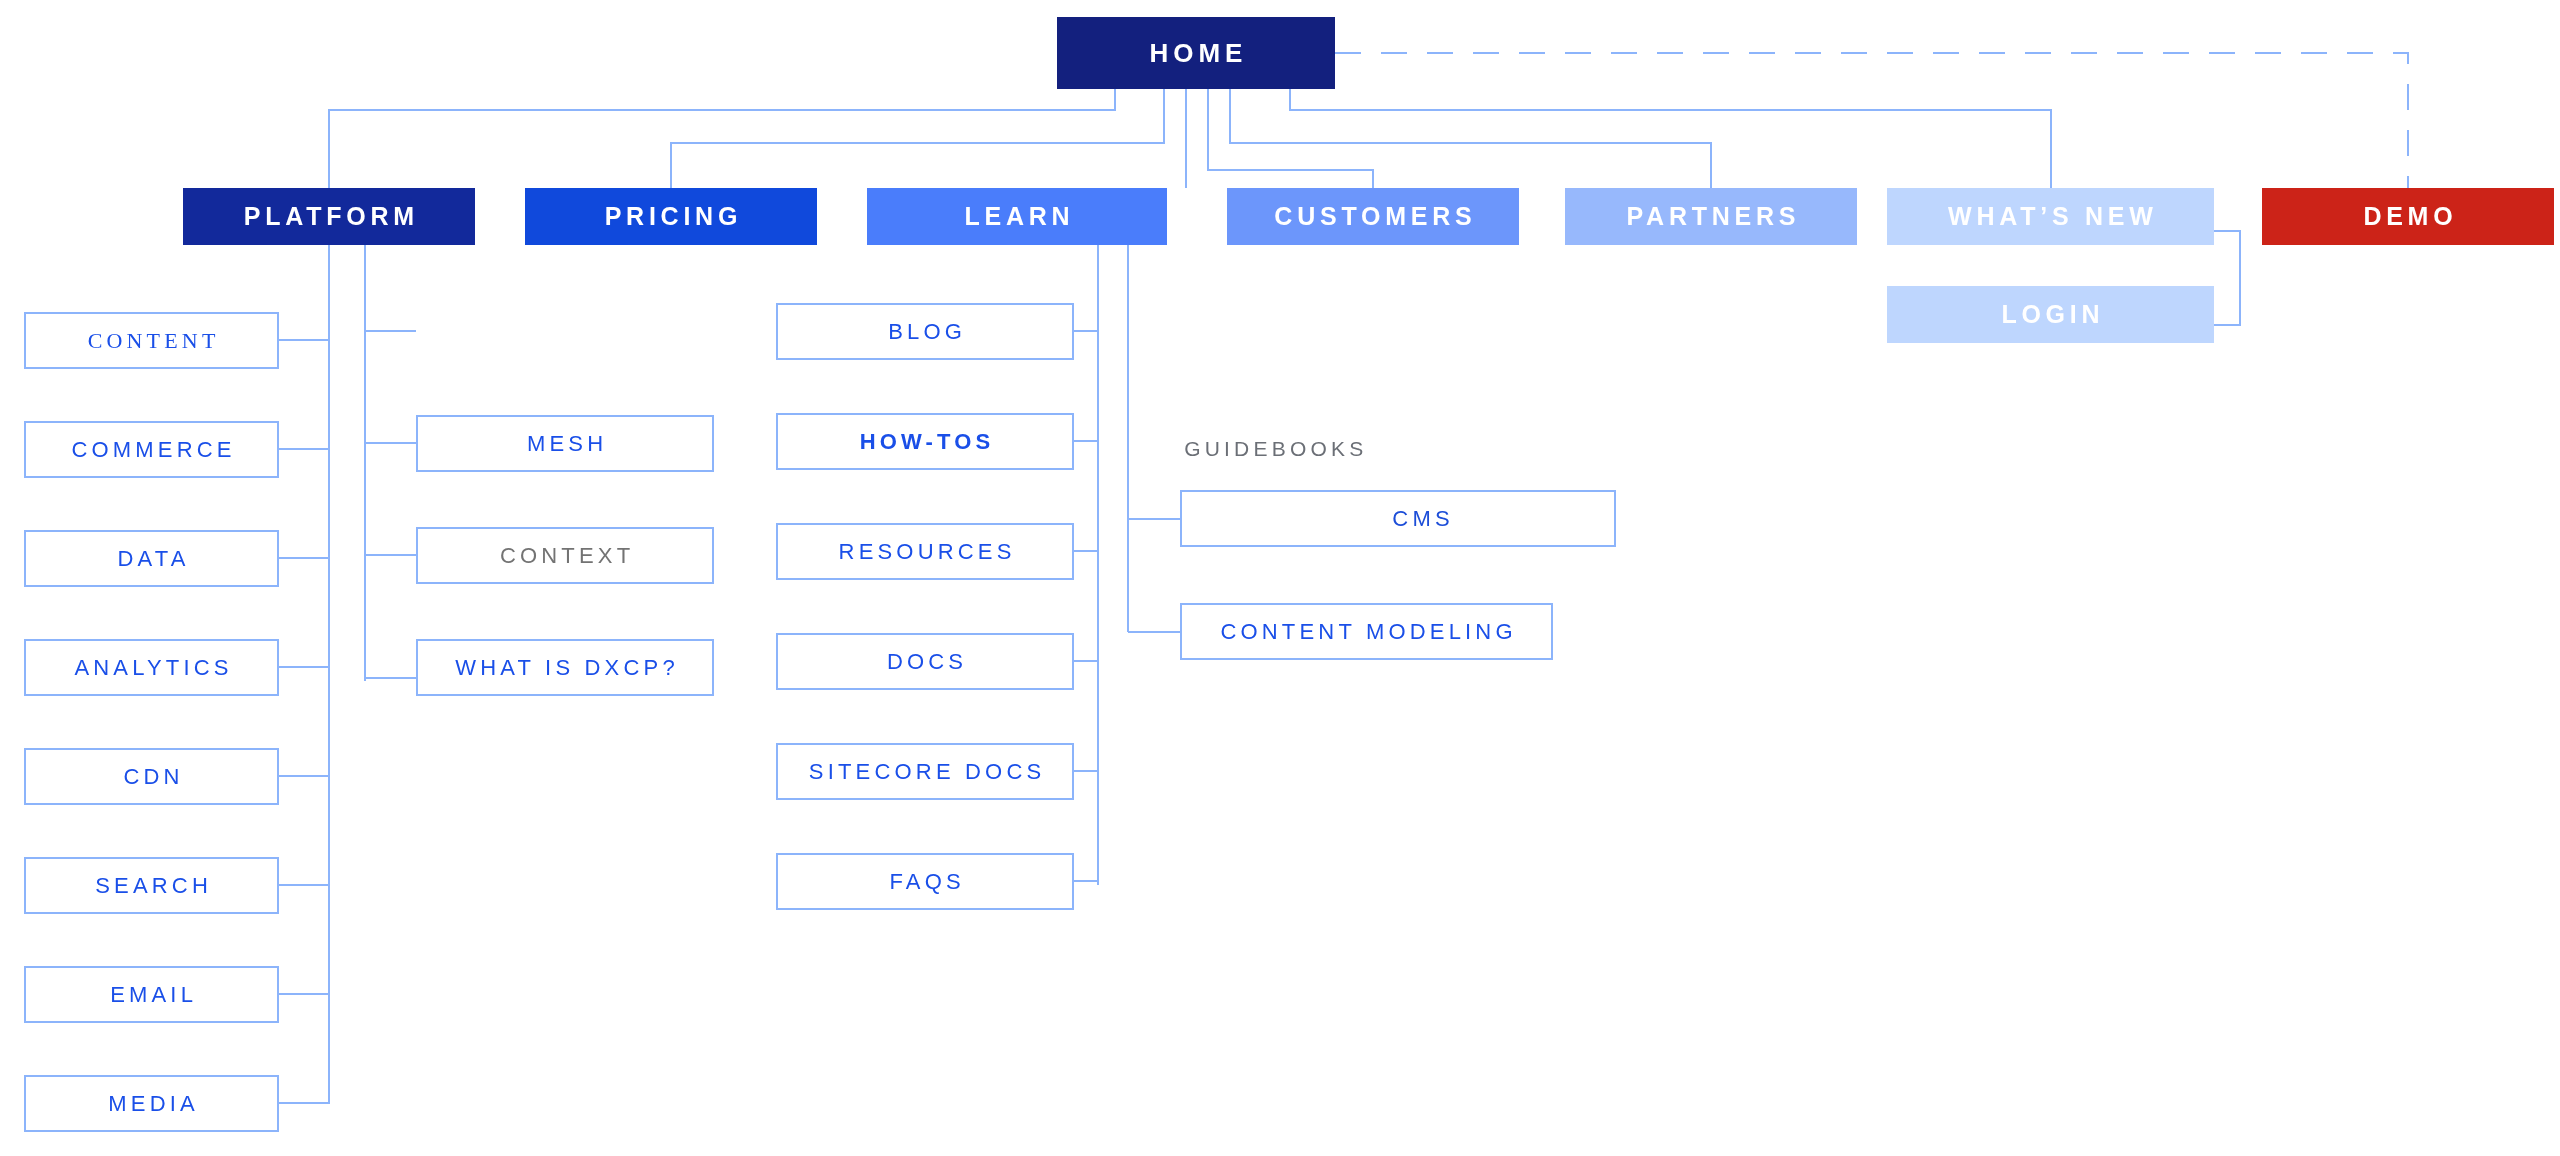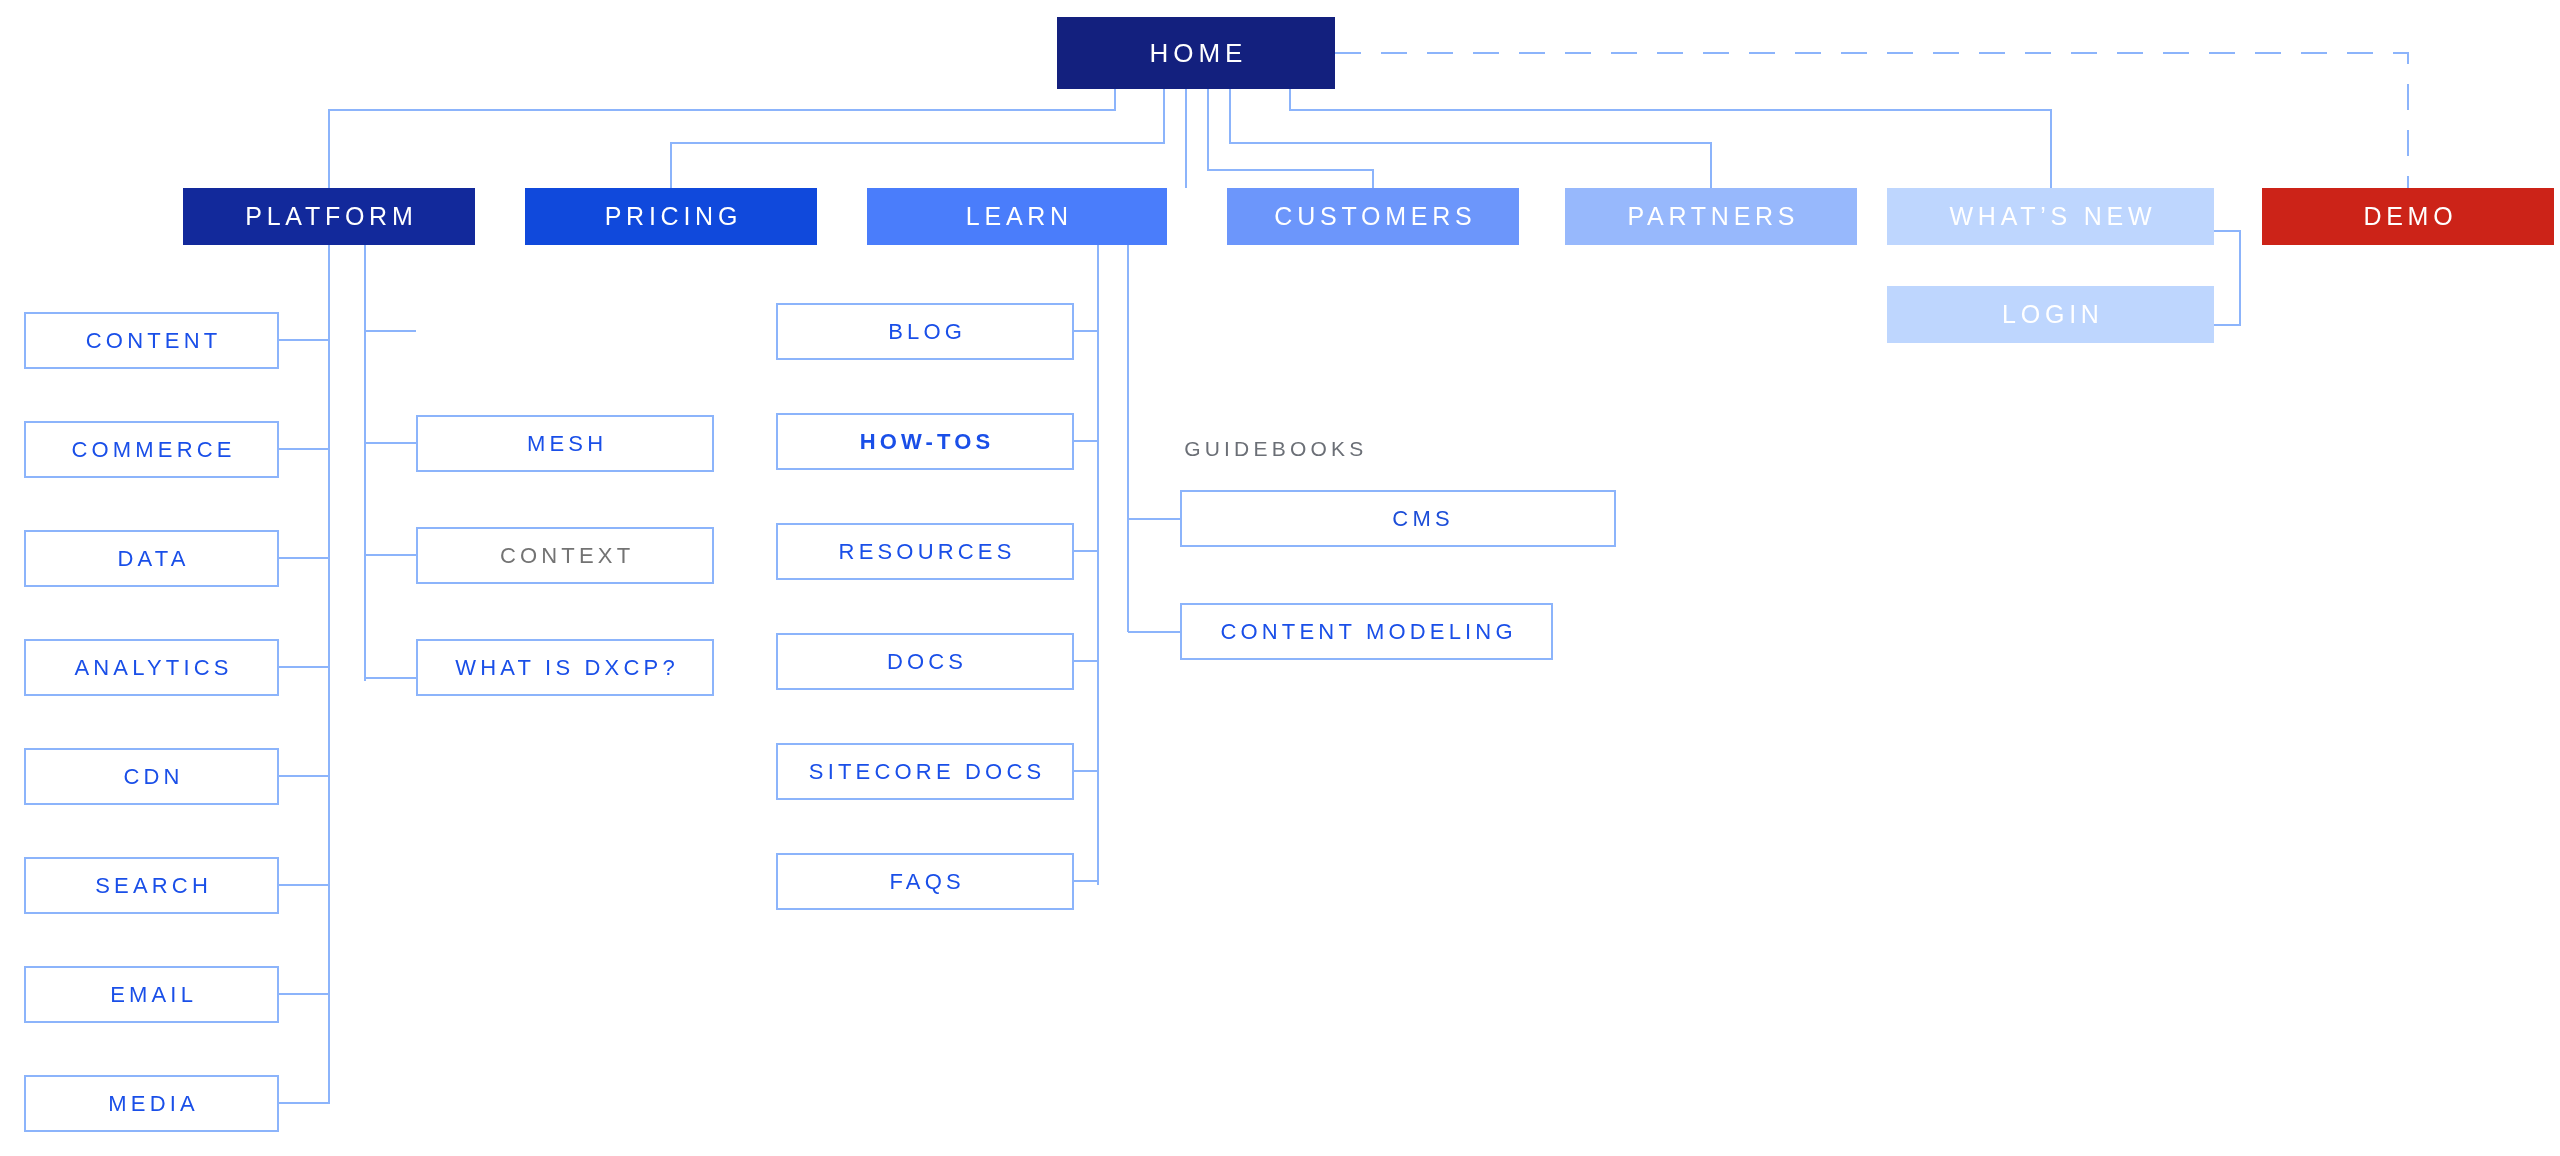--- a/index.html
+++ b/index.html
@@ -35,21 +35,21 @@
     justify-content: center;
     text-align: center;
     letter-spacing: 0.19em;
     text-indent: 0.19em;
     white-space: nowrap;
   }
   
   .tile {
     color: #ffffff;
     font-size: 25px;
-    font-weight: 400;
+    font-weight: 700;
   }
   .tile.home { font-size: 26px; }
   
   .leaf {
     background: #ffffff;
     border: 2px solid #8cb4fb;
     color: #1a4fe8;
     font-size: 22px;
     font-weight: 400;
   }
@@ -142,21 +142,21 @@
     <span>WHAT’S NEW</span>
   </div>
   <div class="node tile" style="left: 2262px; top: 188px; width: 292px; height: 57px; background: rgb(204, 35, 24);">
     <span>DEMO</span>
   </div>
 
   <div class="node tile" style="left: 1887px; top: 286px; width: 327px; height: 57px; background: rgb(190, 214, 254);">
     <span>LOGIN</span>
   </div>
 
-  <div class="node leaf" style="left: 24px; top: 312px; width: 255px; height: 57px; border-color: rgb(140, 180, 251); color: rgb(26, 79, 232);">
+  <div class="node leaf" style="left: 24px; top: 312px; width: 255px; height: 57px; border-color: rgb(140, 180, 251); color: rgb(26, 79, 232); font-family: Liberation Serif, serif;">
     <span>CONTENT</span>
   </div>
   <div class="node leaf" style="left: 24px; top: 421px; width: 255px; height: 57px; border-color: rgb(140, 180, 251); color: rgb(26, 79, 232);">
     <span>COMMERCE</span>
   </div>
   <div class="node leaf" style="left: 24px; top: 530px; width: 255px; height: 57px; border-color: rgb(140, 180, 251); color: rgb(26, 79, 232);">
     <span>DATA</span>
   </div>
   <div class="node leaf" style="left: 24px; top: 639px; width: 255px; height: 57px; border-color: rgb(140, 180, 251); color: rgb(26, 79, 232);">
     <span>ANALYTICS</span>

